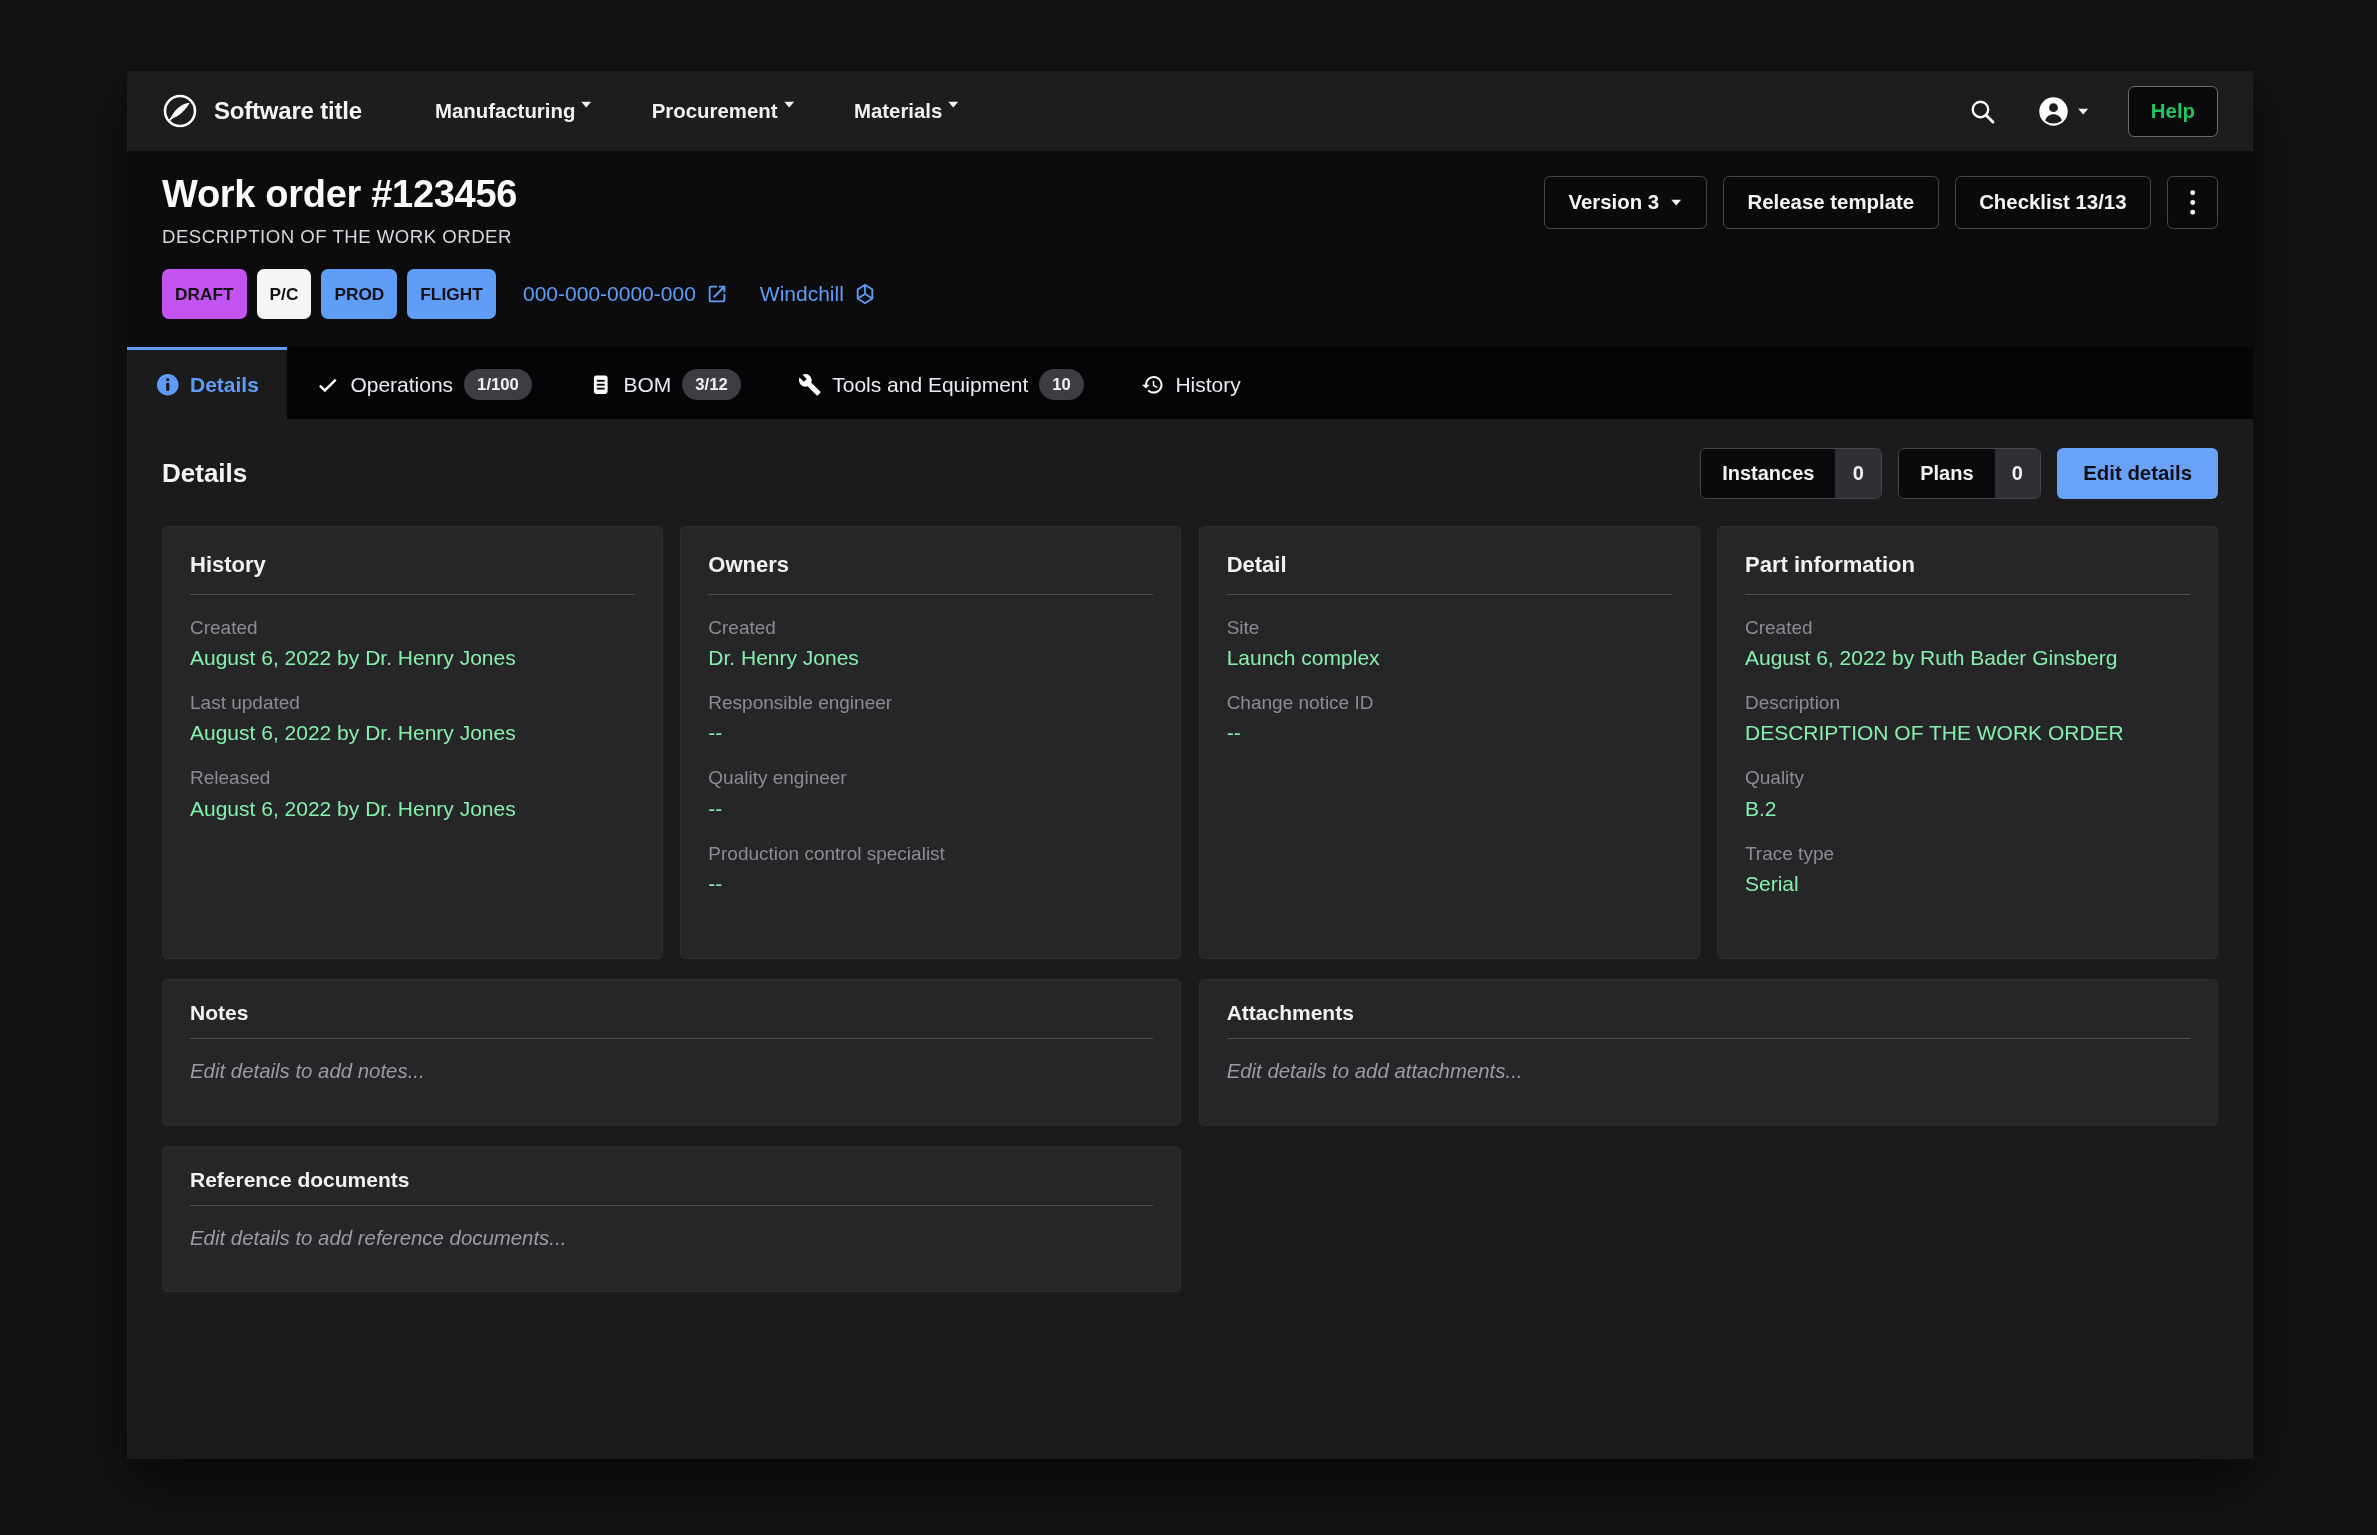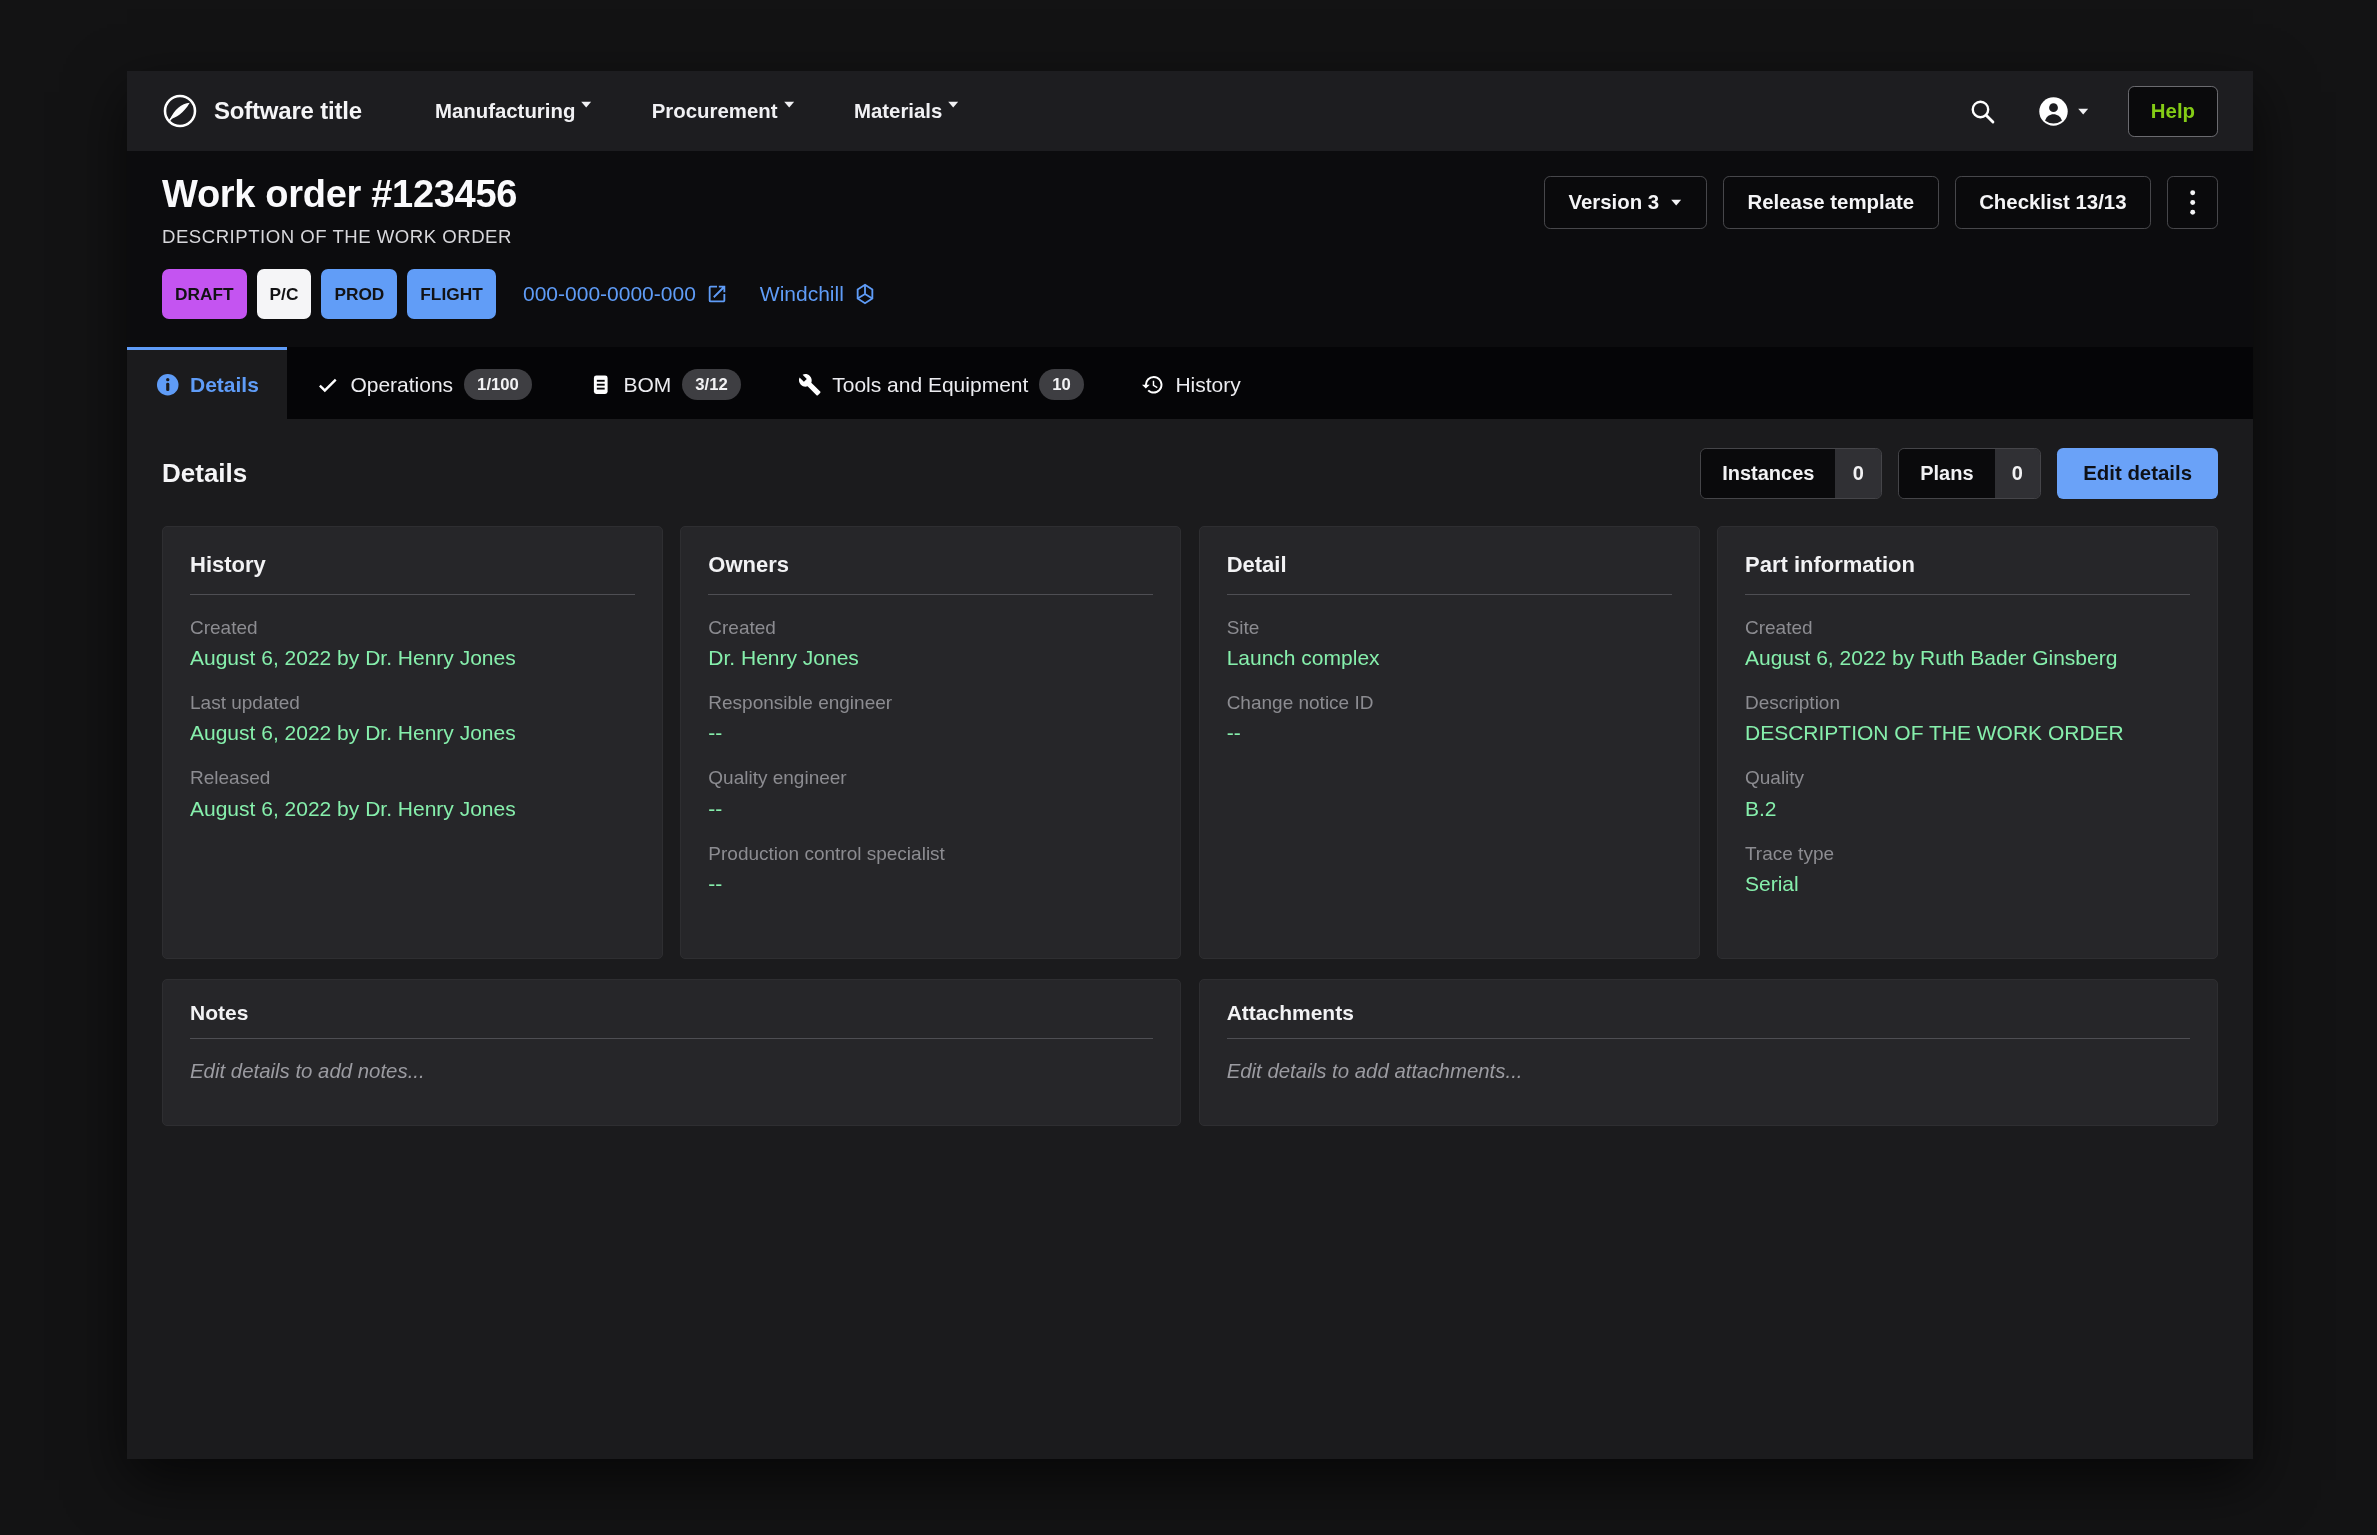--- a/index.html
+++ b/index.html
@@ -27,21 +27,21 @@
   .nav-item{ display:flex; gap:5px; font-size:20.4px; font-weight:700; color:#f1f1f4; cursor:pointer; }
   .caret{ width:12.4px; height:8.7px; display:block; }
   .nav-right{ margin-left:auto; display:flex; align-items:center; }
   .icon-btn{ background:none; border:none; cursor:pointer; display:flex; align-items:center; }
   .search-btn svg{ width:28.5px; height:28.5px; }
   .account-btn{ margin-left:41px; gap:8.7px; }
   .account-btn .avatar svg{ width:31px; height:31px; display:block; }
   .help-btn{
     margin-left:38px; height:51px; padding:0 22px;
     background:#0a0a0c; border:1.2px solid #6b6b70; border-radius:6.2px;
-    color:#84cc16; font-size:20.4px; font-weight:700; cursor:pointer;
+    color:#22c55e; font-size:20.4px; font-weight:700; cursor:pointer;
     font-family:"Liberation Sans", sans-serif;
   }
   
   .wo-header{ background:#0c0c0e; padding:22px 35px 0 35px; height:196px; flex:0 0 196px; position:relative; }
   .wo-title{ font-size:38px; font-weight:700; color:#fafafc; letter-spacing:-0.3px; }
   .wo-subtitle{ margin-top:10px; font-size:18.6px; color:#d8d8dc; letter-spacing:0.5px; }
   .wo-meta{ margin-top:21px; display:flex; align-items:center; }
   .badge{ height:50px; display:flex; align-items:center; padding:0 13px; border-radius:7px;
           font-size:17.3px; font-weight:700; color:#121214; margin-right:10px; }
   .badge-purple{ background:#c454f1; }
@@ -331,17 +331,22 @@
         <div class="placeholder">Edit details to add notes...</div>
       </section>
 
 
       <section class="card card-wide">
         <div class="card-title">Attachments</div>
         <hr>
         <div class="placeholder">Edit details to add attachments...</div>
       </section>
 
+      <section class="card card-wide">
+        <div class="card-title">Reference documents</div>
+        <hr>
+        <div class="placeholder">Edit details to add reference documents...</div>
+      </section>
 
     </div>
   </main>
 </div>
 
 
 </body></html>

